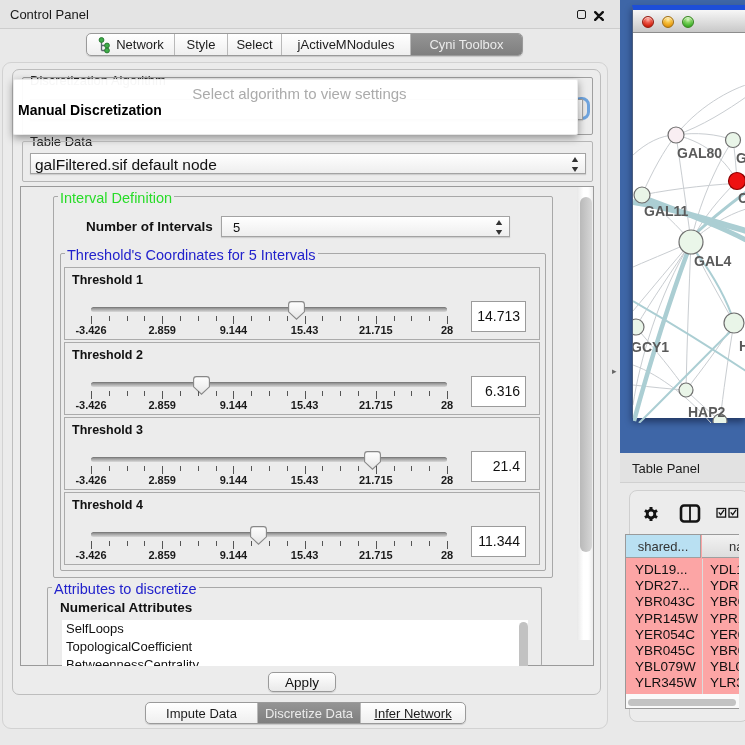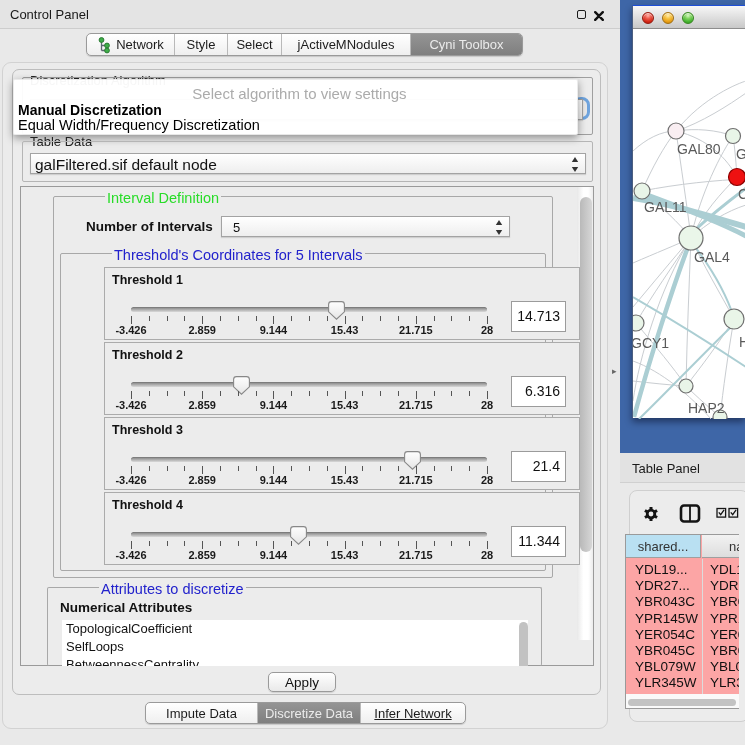--- a/index.html
+++ b/index.html
@@ -16,48 +16,48 @@
 .seg { position:absolute; display:flex; border:1px solid #9a9a9a; border-radius:5px; overflow:hidden; background:linear-gradient(#ffffff,#efefef); box-shadow:0 1px 1px rgba(0,0,0,0.15); }
 .seg .s { display:flex; align-items:center; justify-content:center; font-size:13px; color:#1c1c1c; border-right:1px solid #b9b9b9; padding:0; }
 .seg .s:last-child { border-right:none; }
 .seg .sel { background:linear-gradient(#949494,#7f7f7f); color:#ebebeb; }
 
 
 #panelA { left:2px; top:62px; width:606px; height:667px; border:1px solid #d2d2d2; border-radius:9px; background:#ebebeb; }
 #panelB { left:12px; top:69px; width:589px; height:626px; border:1px solid #bdbdbd; border-radius:7px; background:#ececec; }
 
 .fieldset { position:absolute; border:1px solid #9f9f9f; border-radius:2px; }
-.flabel { position:absolute; font-size:14.5px; background:transparent; padding:0 2px;margin-left:47px; }
+.flabel { position:absolute; font-size:14.5px; background:transparent; padding:0 2px; }
 
 
 .combo { position:absolute; height:21px; border:1px solid #a3a3a3; border-radius:0; background:linear-gradient(#ffffff,#eeeeee); box-shadow:0 1px 1px rgba(0,0,0,0.12); font-size:13px; color:#111; }
 .combo .ct { position:absolute; left:10px; top:3px; }
 .combo .arr { position:absolute; right:7px; top:2px; width:7px; height:16px; }
 .arr svg { display:block; }
 
 
-.tbox { position:absolute; left:64px; width:476px; height:73px; border:1px solid #ababab; background:#ececec;margin-left:40px; }
+.tbox { position:absolute; left:64px; width:476px; height:73px; border:1px solid #ababab; background:#ececec; }
 .tbox .tt { position:absolute; left:7px; top:5px; font-size:12.5px; font-weight:bold; color:#111; }
 .track { position:absolute; left:26px; top:39px; width:356px; height:5px; border-radius:3px; background:linear-gradient(#8f8f8f,#d9d9d9); border-top:1px solid #7d7d7d; }
 .thumb { position:absolute; top:33px; width:17px; height:19px; }
 .vfield { position:absolute; left:406px; top:33px; width:55px; height:31px; background:#fff; border:1px solid #9b9b9b; font-size:14px; color:#111; text-align:right; line-height:29px; padding-right:5px; }
 .ticks { position:absolute; left:26px; top:48px; width:357px; height:8px; }
 .tlabels { position:absolute; left:0; top:56px; width:476px; height:12px; font-size:11px; font-weight:bold; color:#1a1a1a; }
 .tlabels span { position:absolute; transform:translateX(-50%); }
 
 
 #attrlist { position:absolute; left:62px; top:620px; width:466px; height:46px; background:#fff; font-size:13px; color:#111; overflow:hidden; }
 #attrlist div { padding-left:4px; height:18px; line-height:18px; }
 
 
 .btn { position:absolute; border:1px solid #9a9a9a; border-radius:5px; background:linear-gradient(#ffffff,#e9e9e9); font-size:13px; color:#111; text-align:center; box-shadow:0 1px 1px rgba(0,0,0,0.12); }
 
 
 #desktop { left:620px; top:0; width:125px; height:453px; background:#3e66a7; }
-#netwin { left:632px; top:5px; width:113px; height:413px; background:#fff; border-left:1px solid #4c5f80; border-top:1px solid #1d4ed8; box-shadow:0 4px 7px rgba(0,0,20,0.45); }
+#netwin { left:632px; top:5px; width:113px; height:413px; background:#fff; border-left:1px solid #4c5f80; border-top:5px solid #1d4ed8; box-shadow:0 4px 7px rgba(0,0,20,0.45);font-weight:bold; }
 #nettitle { position:absolute; left:0; top:0; width:113px; height:23px; background:linear-gradient(#f7f7f7,#c8c8c8); border-bottom:1px solid #8d8d8d; }
 .light { position:absolute; top:6px; width:12px; height:12px; border-radius:50%; }
 #tpanel { left:620px; top:453px; width:125px; height:292px; background:#e9e9e9; overflow:hidden; }
 #tpanelhdr { position:absolute; left:0px; top:0px; width:125px; height:30px; background:#e2e2e2; border-bottom:1px solid #d0d0d0; font-size:13px; color:#1a1a1a; }
 #tinner { position:absolute; left:9px; top:37px; width:120px; height:232px; background:#ececec; border:1px solid #cfcfcf; border-radius:8px; }
 #ttable { position:absolute; left:5px; top:81px; width:114px; height:175px; background:#fca5a5; border:1px solid #9a9a9a; border-right:none; overflow:hidden; }
 .hcell { position:absolute; top:0; height:23px; font-size:13px; color:#333; text-align:center; line-height:23px; border-bottom:1px solid #9f9f9f; }
 .trow { position:absolute; font-size:13.5px; color:#111; width:200px; }
 </style>
 </head>
@@ -88,21 +88,20 @@
 <div class="abs" id="panelB"></div>
 
 <div class="abs" style="left:30px; top:73px; font-size:13px; color:#222;">Discretization Algorithm</div>
 <div class="fieldset" style="left:22px; top:77px; width:571px; height:58px;"></div>
 <div class="abs" style="left:573px; top:97px; width:17px; height:23px; border:3px solid #6ea3dd; border-radius:8px; background:#e8e8e8;"></div>
 <div class="combo" style="left:30px; top:99px; width:553px;"></div>
 
 <div class="abs" style="left:13px; top:79px; width:565px; height:56px; background:rgba(255,255,255,0.96); border-radius:2px; box-shadow:0 3px 9px rgba(0,0,0,0.4); border:1px solid rgba(0,0,0,0.08);">
   <div style="position:absolute; left:0; top:5px; width:100%; text-align:center; font-size:15px; color:#ababab; text-indent:8px;">Select algorithm to view settings</div>
   <div style="position:absolute; left:4px; top:22px; font-size:14px; font-weight:bold; color:#000;">Manual Discretization</div>
-  <div style="position:absolute; left:4px; top:37px; font-size:14.5px; color:#000;">Equal Width/Frequency Discretization</div>
 </div>
 
 <div class="abs" style="left:30px; top:134px; font-size:13px; color:#222;">Table Data</div>
 <div class="fieldset" style="left:22px; top:141px; width:571px; height:41px; border-color:#b5b5b5;"></div>
 <div class="combo" style="left:30px; top:153px; width:556px;">
   <div class="ct" style="left:4px; font-size:15.5px; top:2px;">galFiltered.sif default node</div>
   <div class="arr">
       <svg width="8" height="17" viewBox="0 0 8 17">
         <path d="M4 1 L7.2 6 H0.8 Z" fill="#333"></path>
         <path d="M4 16 L7.2 11 H0.8 Z" fill="#333"></path>
@@ -316,22 +315,22 @@
         <span style="left:382px;">28</span>
       </div>
     <div class="vfield">11.344</div>
   </div>
   </div>
 
 <div class="fieldset" style="left:47px; top:587px; width:495px; height:79px; border-bottom:none; border-color:#a8a8a8;"></div>
 <div class="flabel" style="left:52px; top:581px; color:#2222cc; background:#ececec;">Attributes to discretize</div>
 <div class="abs" style="left:60px; top:600px; font-size:13.5px; font-weight:bold; color:#111;">Numerical Attributes</div>
 <div class="abs" id="attrlist">
+  <div>SelfLoops</div>
   <div>TopologicalCoefficient</div>
-  <div>SelfLoops</div>
   <div>BetweennessCentrality</div>
 </div>
 <div class="abs" style="left:519px; top:622px; width:9px; height:44px; background:#c2c2c2; border-radius:5px 5px 0 0;"></div>
 
 <div class="btn" style="left:268px; top:672px; width:68px; height:20px; line-height:19px; font-size:13.5px;">Apply</div>
 
 <div class="seg" style="left:145px; top:702px; height:22px;">
   <div class="s" style="width:112px;">Impute Data</div>
   <div class="s sel" style="width:103px;">Discretize Data</div>
   <div class="s" style="width:104px;text-decoration:underline;">Infer Network</div>

